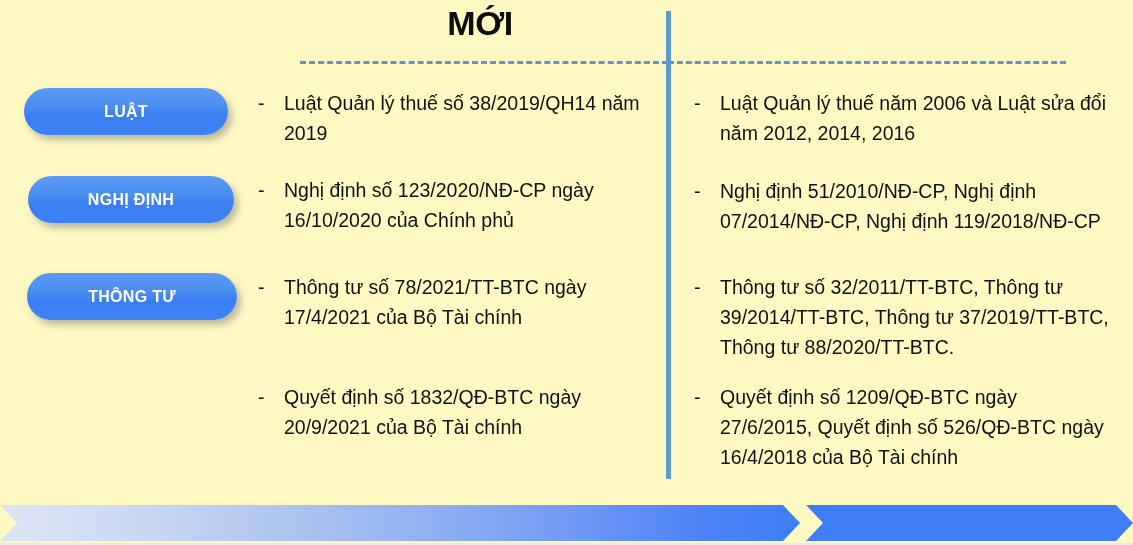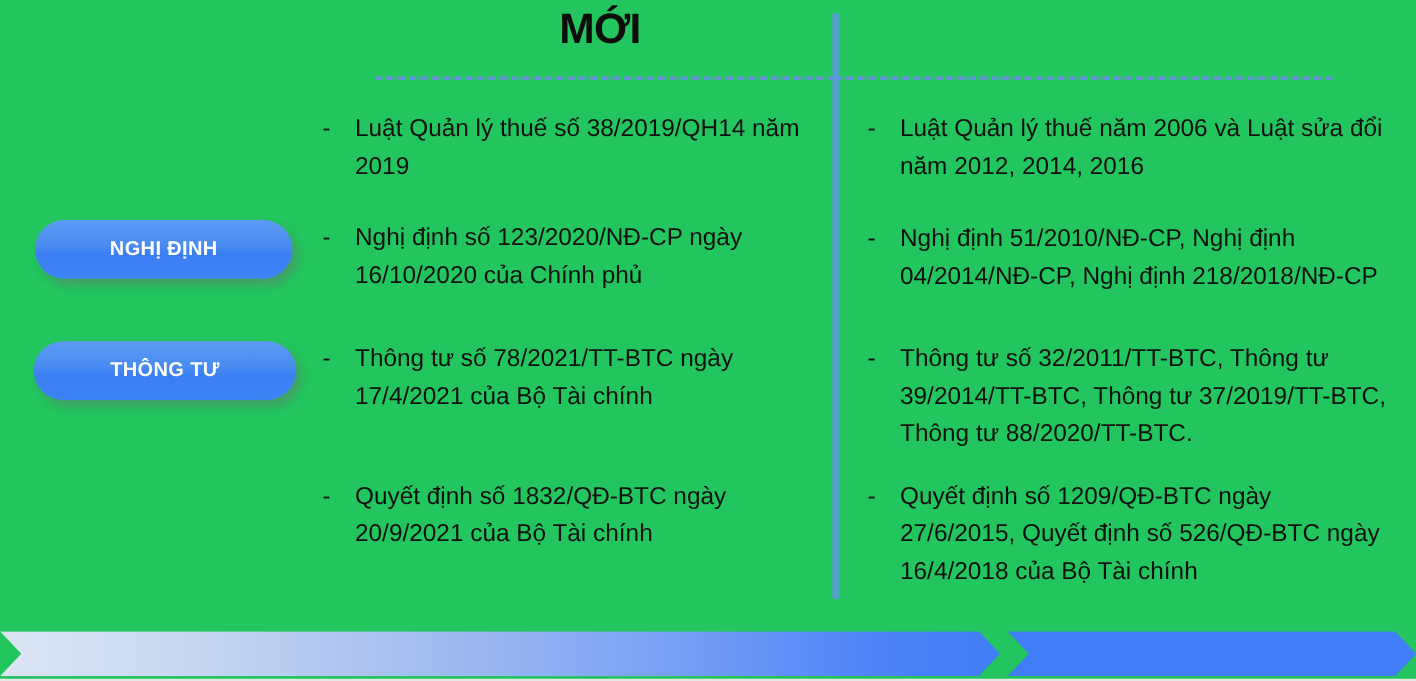--- a/index.html
+++ b/index.html
@@ -12,21 +12,21 @@
     height: 545px;
     position: relative;
     overflow: hidden;
     font-family: "Liberation Sans", sans-serif;
     color: #000000;
   }
 
   #slide {
     position: absolute;
     inset: 0;
-    background: #22c55e;
+    background: #fef9c3;
   }
 
   
   .col-header {
     position: absolute;
     font-family: "Liberation Sans", sans-serif;
     font-weight: bold;
     font-size: 34px;
     letter-spacing: -0.5px;
     color: #0d0d0d;
@@ -151,20 +151,23 @@
 
 <div id="slide">
 
   <div class="col-header" id="header-new">MỚI</div>
 
   <div class="dashed-rule" id="dashed-left"></div>
   <div class="dashed-rule" id="dashed-right"></div>
 
   <div id="column-divider"></div>
 
+  <div class="pill" id="pill-luat">
+    <span>LUẬT</span>
+  </div>
   <div class="pill" id="pill-nghi-dinh">
     <span>NGHỊ ĐỊNH</span>
   </div>
   <div class="pill" id="pill-thong-tu">
     <span>THÔNG TƯ</span>
   </div>
 
   <div class="bullet-row" id="row-l-0">
     <span class="bullet-dash">-</span>
     <span class="bullet-text">Luật Quản lý thuế số 38/2019/QH14 năm 2019</span>
@@ -181,21 +184,21 @@
     <span class="bullet-dash">-</span>
     <span class="bullet-text">Quyết định số 1832/QĐ-BTC ngày 20/9/2021 của Bộ Tài chính</span>
   </div>
 
   <div class="bullet-row" id="row-r-0">
     <span class="bullet-dash">-</span>
     <span class="bullet-text">Luật Quản lý thuế năm 2006 và Luật sửa đổi năm 2012, 2014, 2016</span>
   </div>
   <div class="bullet-row" id="row-r-1">
     <span class="bullet-dash">-</span>
-    <span class="bullet-text">Nghị định 51/2010/NĐ-CP, Nghị định 04/2014/NĐ-CP, Nghị định 218/2018/NĐ-CP</span>
+    <span class="bullet-text">Nghị định 51/2010/NĐ-CP, Nghị định 07/2014/NĐ-CP, Nghị định 119/2018/NĐ-CP</span>
   </div>
   <div class="bullet-row" id="row-r-2">
     <span class="bullet-dash">-</span>
     <span class="bullet-text">Thông tư số 32/2011/TT-BTC, Thông tư 39/2014/TT-BTC, Thông tư 37/2019/TT-BTC, Thông tư  88/2020/TT-BTC.</span>
   </div>
   <div class="bullet-row" id="row-r-3">
     <span class="bullet-dash">-</span>
     <span class="bullet-text">Quyết định số 1209/QĐ-BTC ngày 27/6/2015, Quyết định số 526/QĐ-BTC ngày 16/4/2018 của Bộ Tài chính</span>
   </div>
 

